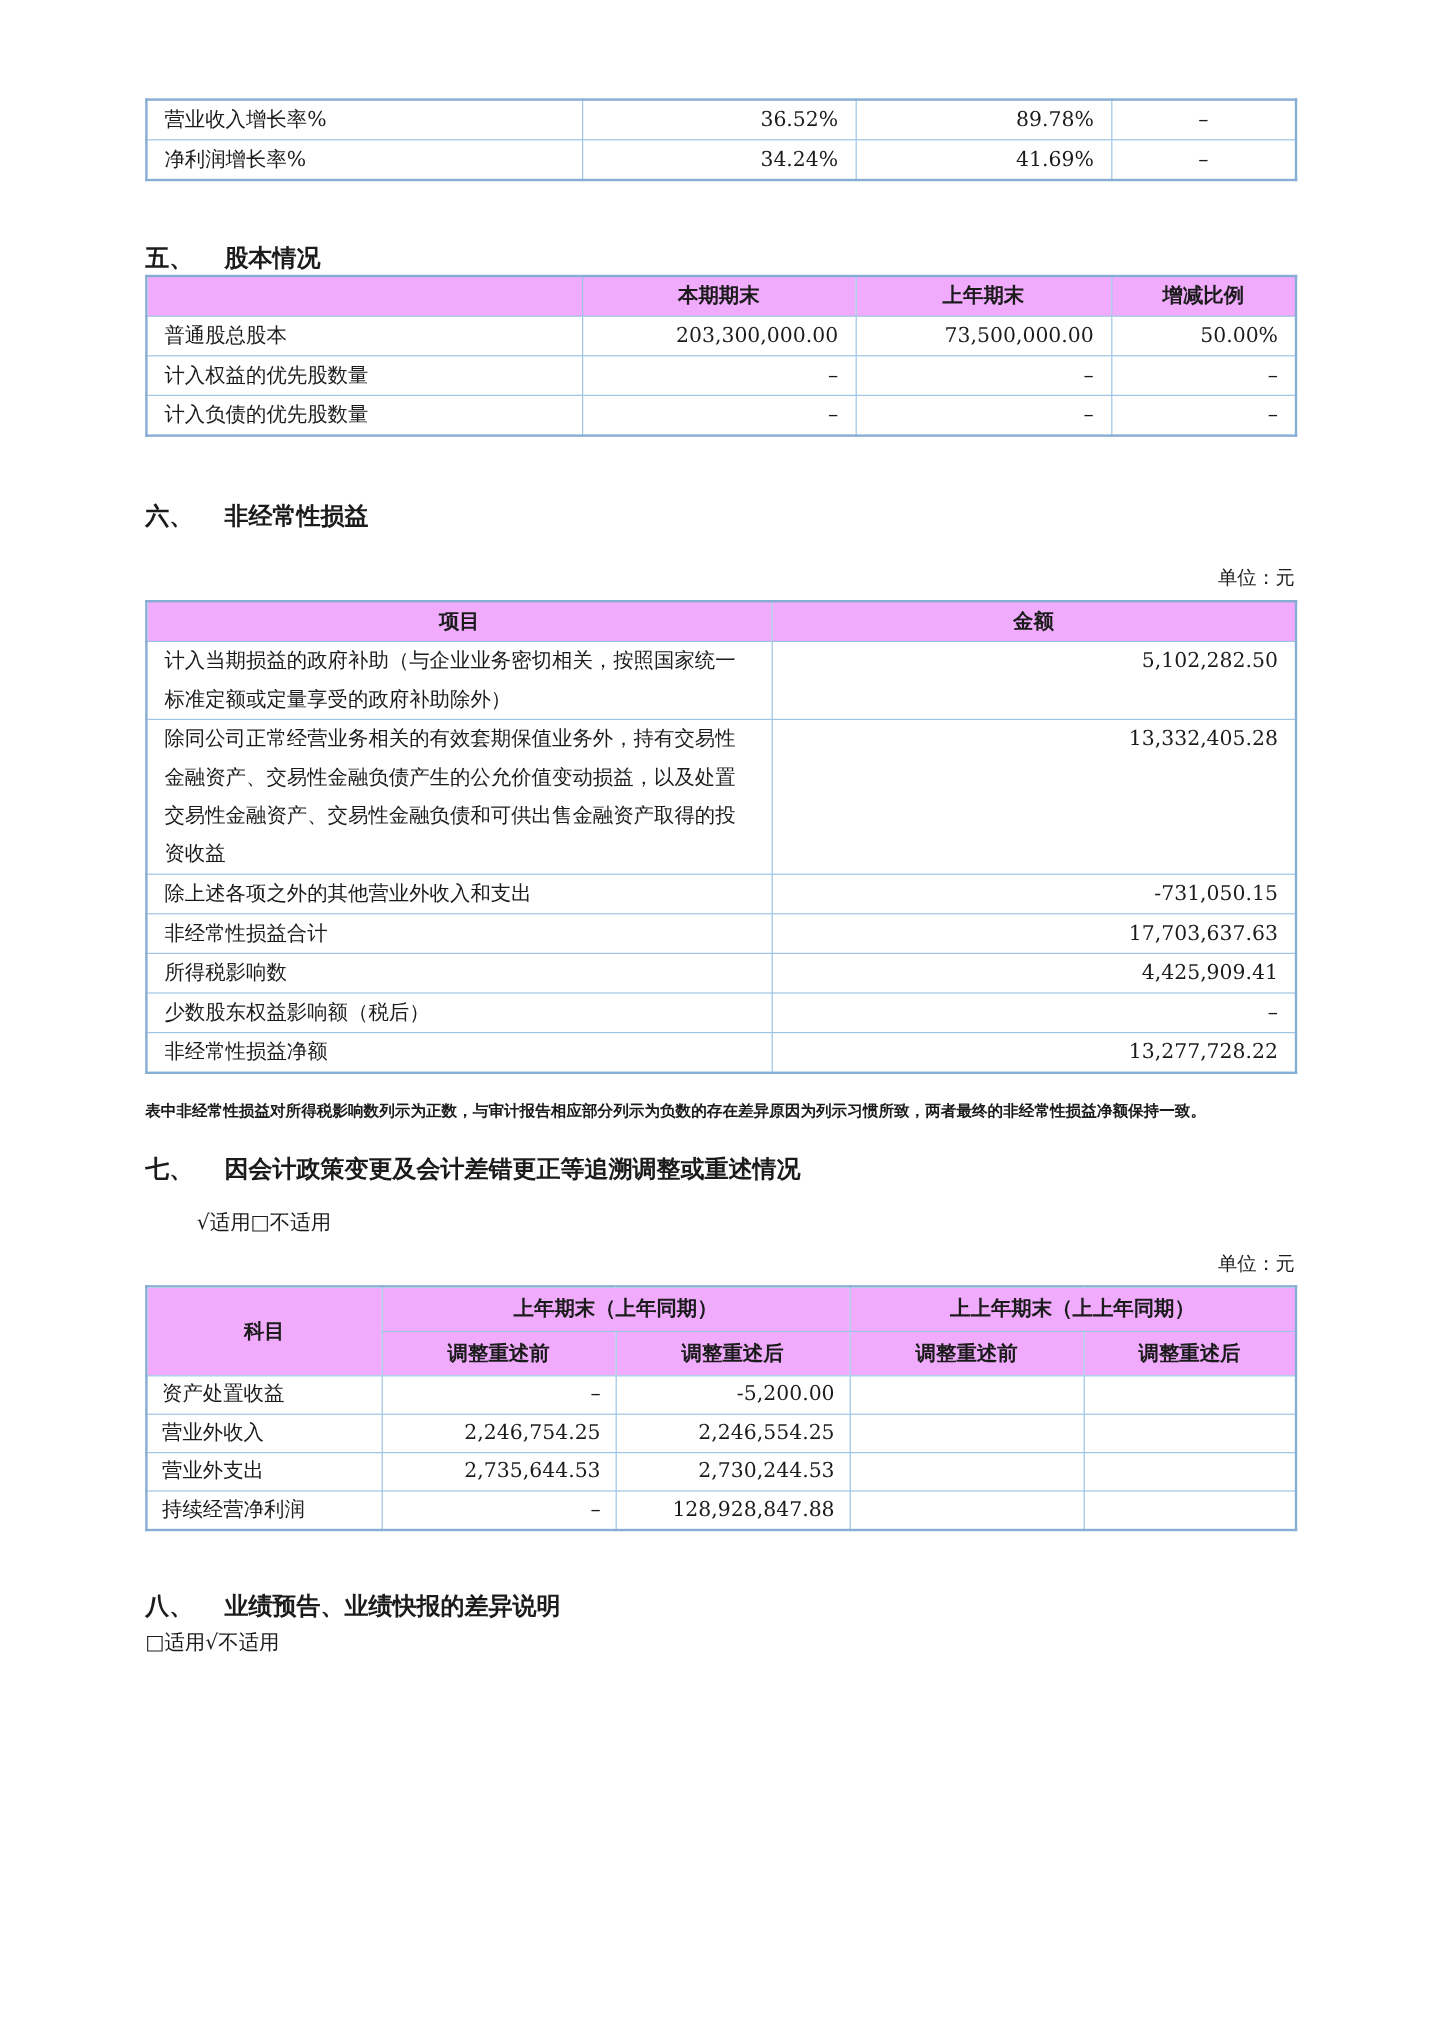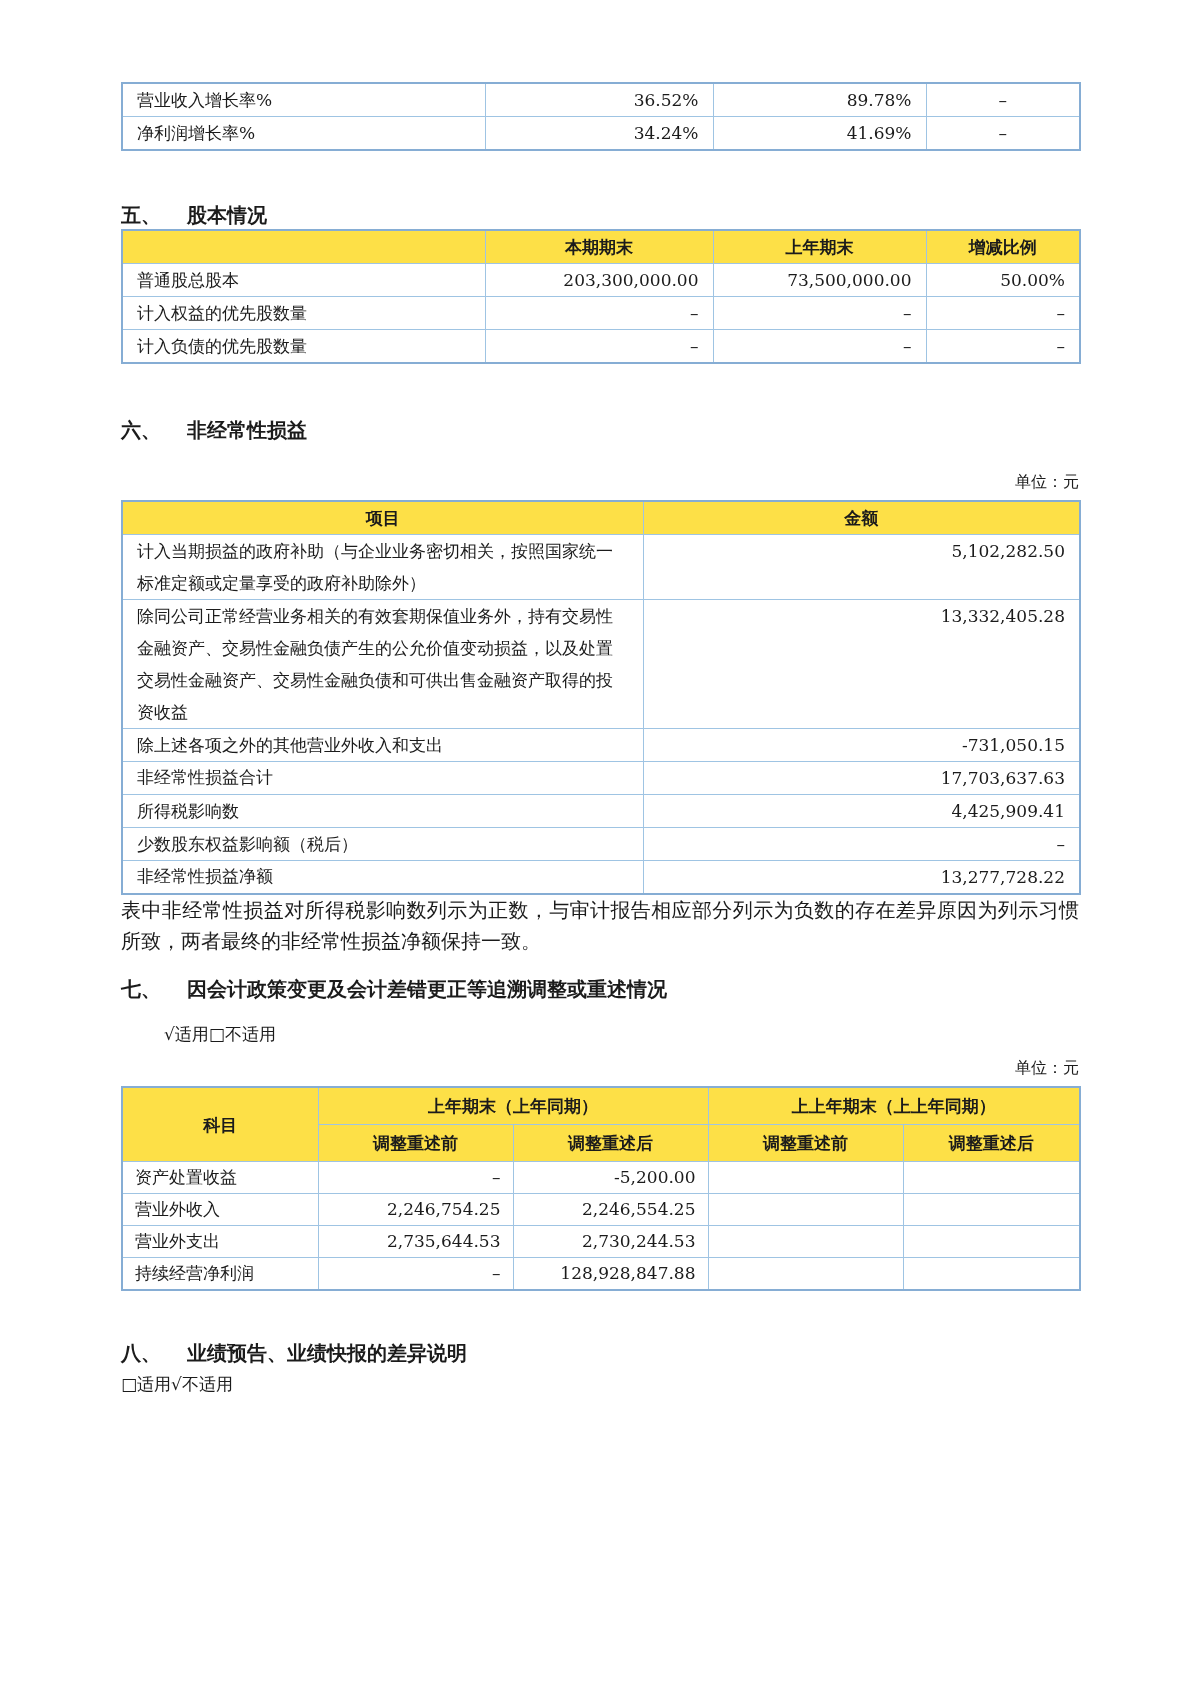--- a/index.html
+++ b/index.html
@@ -22,21 +22,21 @@
   }
   table.tbl td, table.tbl th {
     border: 1px solid #9fc4e3;
     font-size: 17px;
     line-height: 32px;
     padding: 0 14px;
     overflow: hidden;
     font-weight: normal;
   }
   table.tbl th {
-    background: #fde047;
+    background: #f0abfc;
     font-family: "DejaVu Sans", "Liberation Sans", sans-serif;
     font-weight: bold;
     text-align: center;
   }
   .num  { text-align: right; }
   .ctr  { text-align: center; }
   .vtop { vertical-align: top; }
   .bold-center {
     text-align: left;
     font-family: Liberation Sans, sans-serif;
@@ -55,24 +55,25 @@
   }
   .sec-num { width: 66px; flex: 0 0 66px; }
   .unit-label {
     text-align: right;
     font-size: 16px;
     line-height: 23px;
     margin: 26px 0 7px 0;
   }
   .applicability { font-size: 17px; line-height: 27px; }
   .note {
-    font-size: 20px;
+    font-size: 13px;
     line-height: 31px;
-    margin-top: 0;
+    margin-top: 16px;
     text-align: justify;
+    font-weight: bold;
   }
   .h5 { margin-top: 50px; }
   .h6 { margin-top: 52px; }
   .h7 { margin-top: 18px; }
   .h8 { margin-top: 48px; }
   .app7 { margin-top: 18px; margin-left: 43px; }
   .app8 { margin-top: 4px; }
   .unit7 { margin-top: 8px; }
 </style>
 </head>

